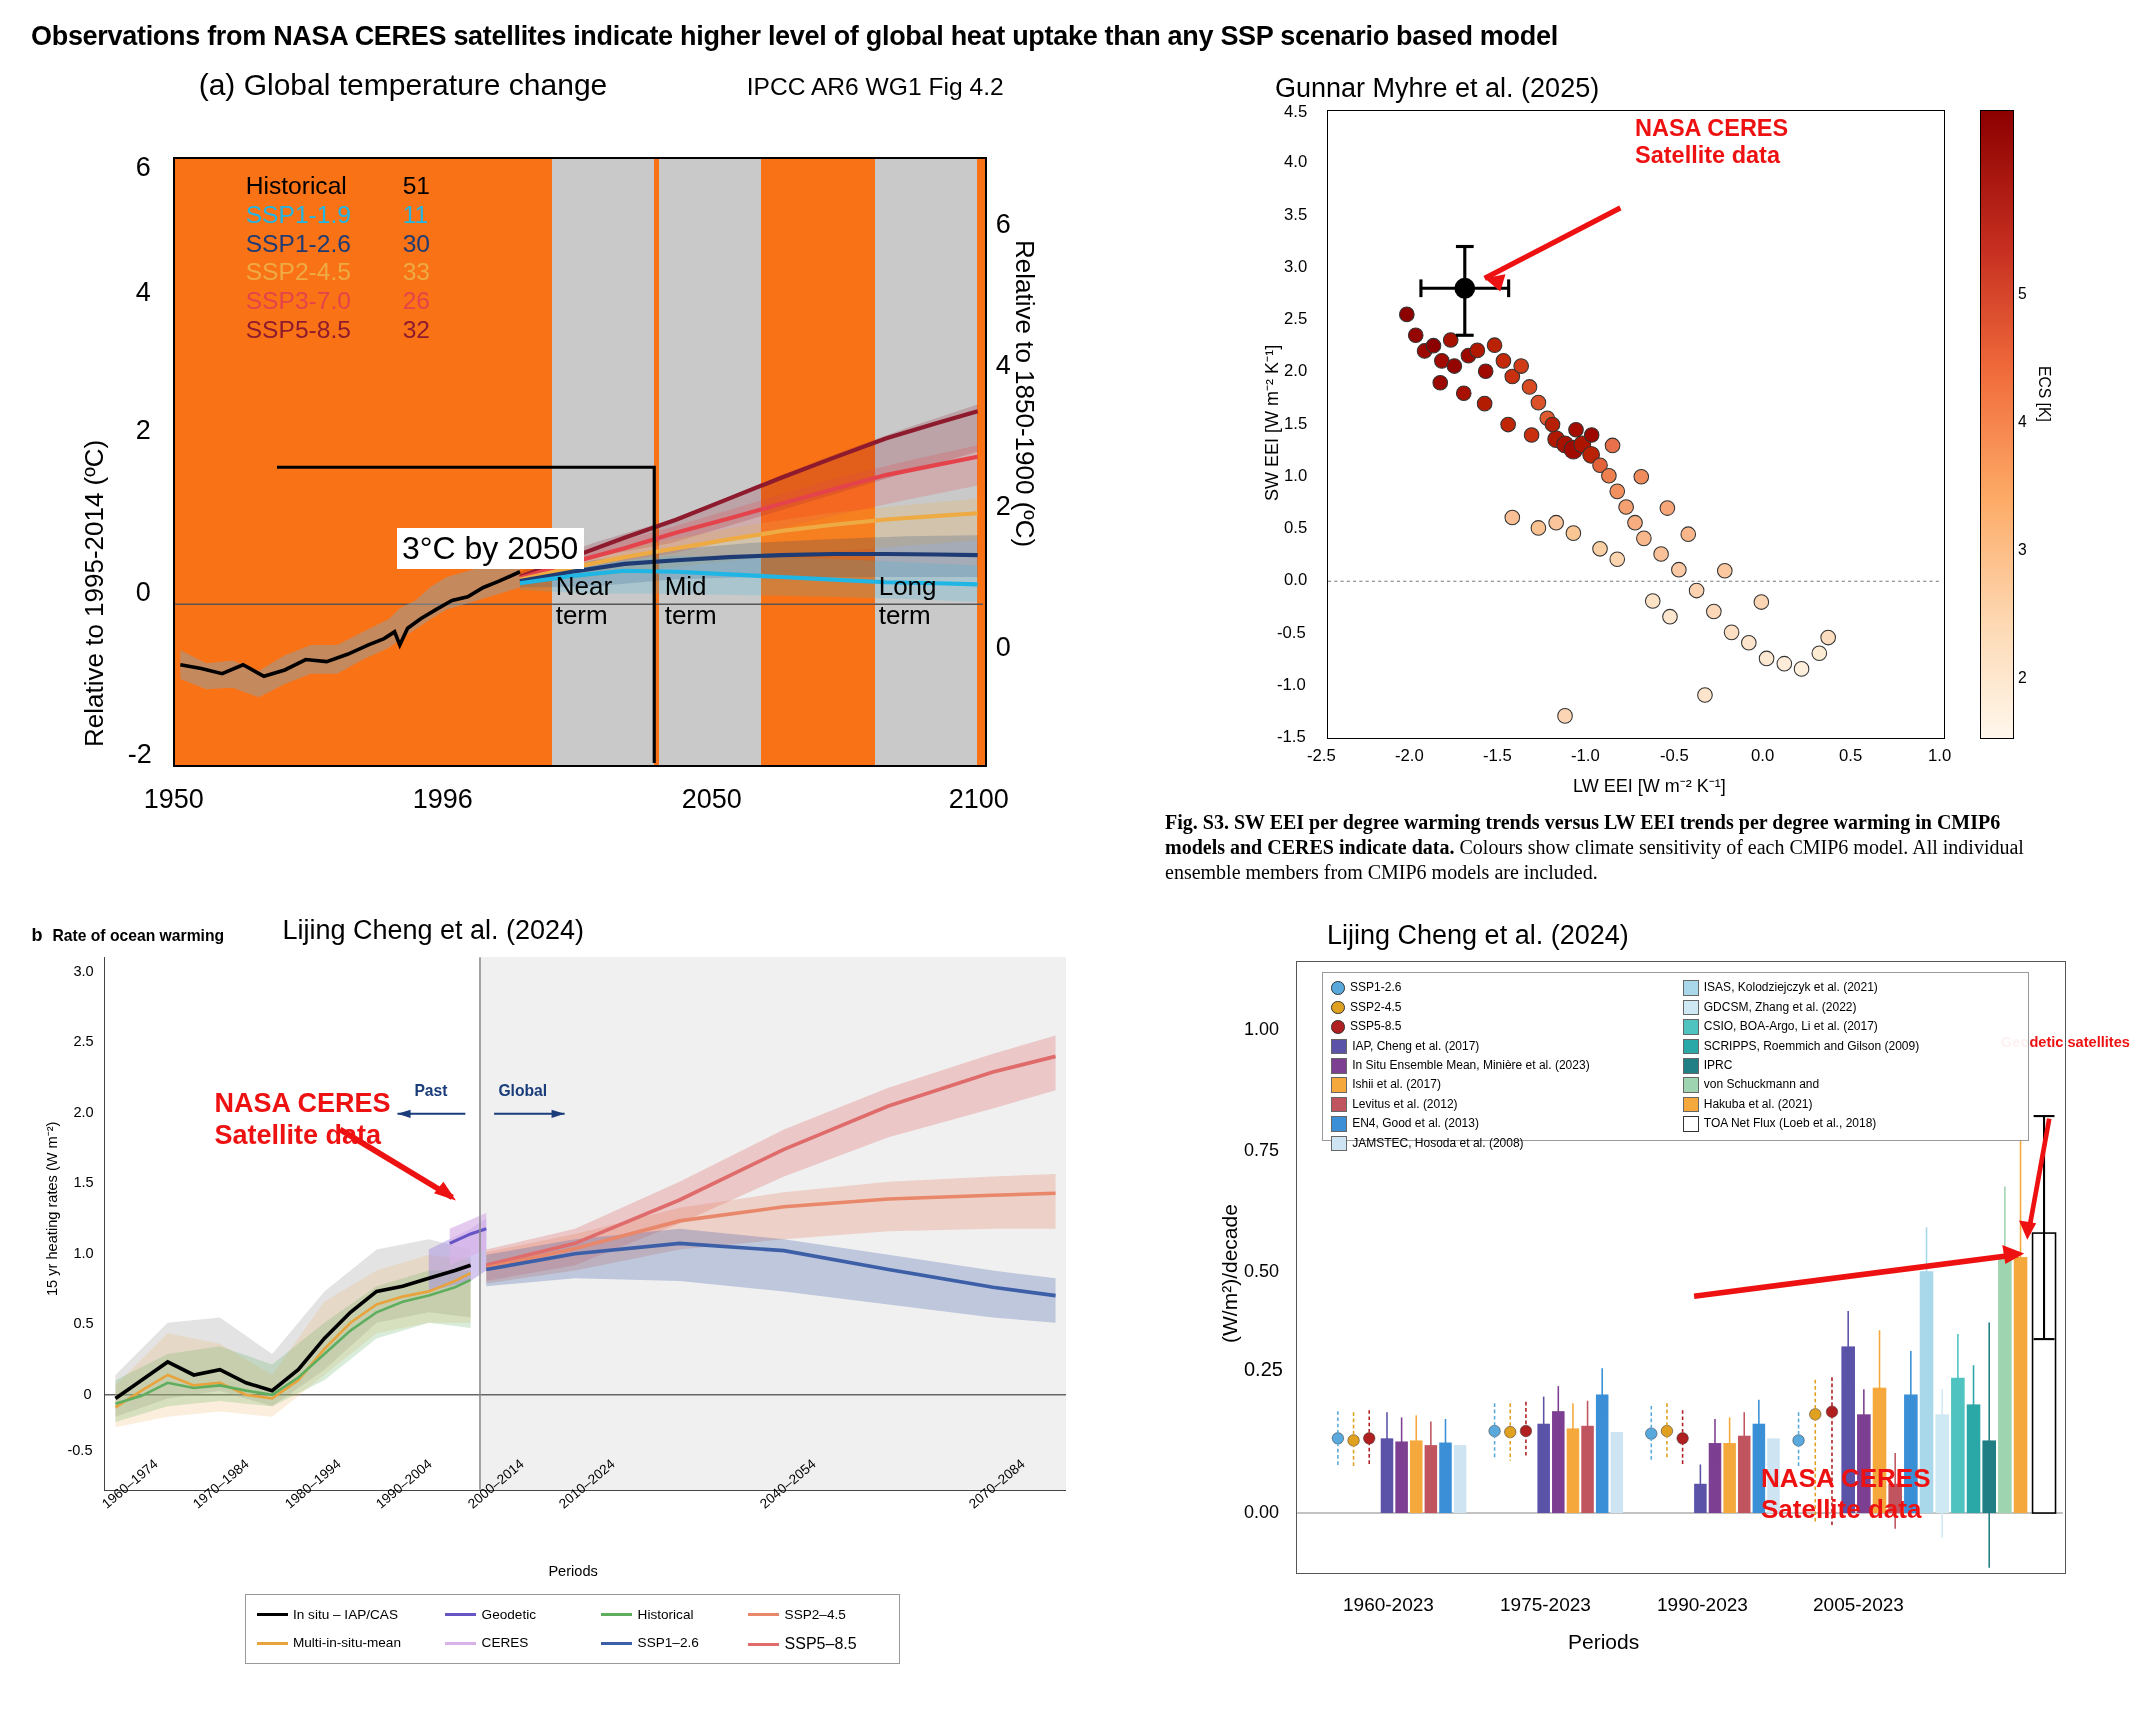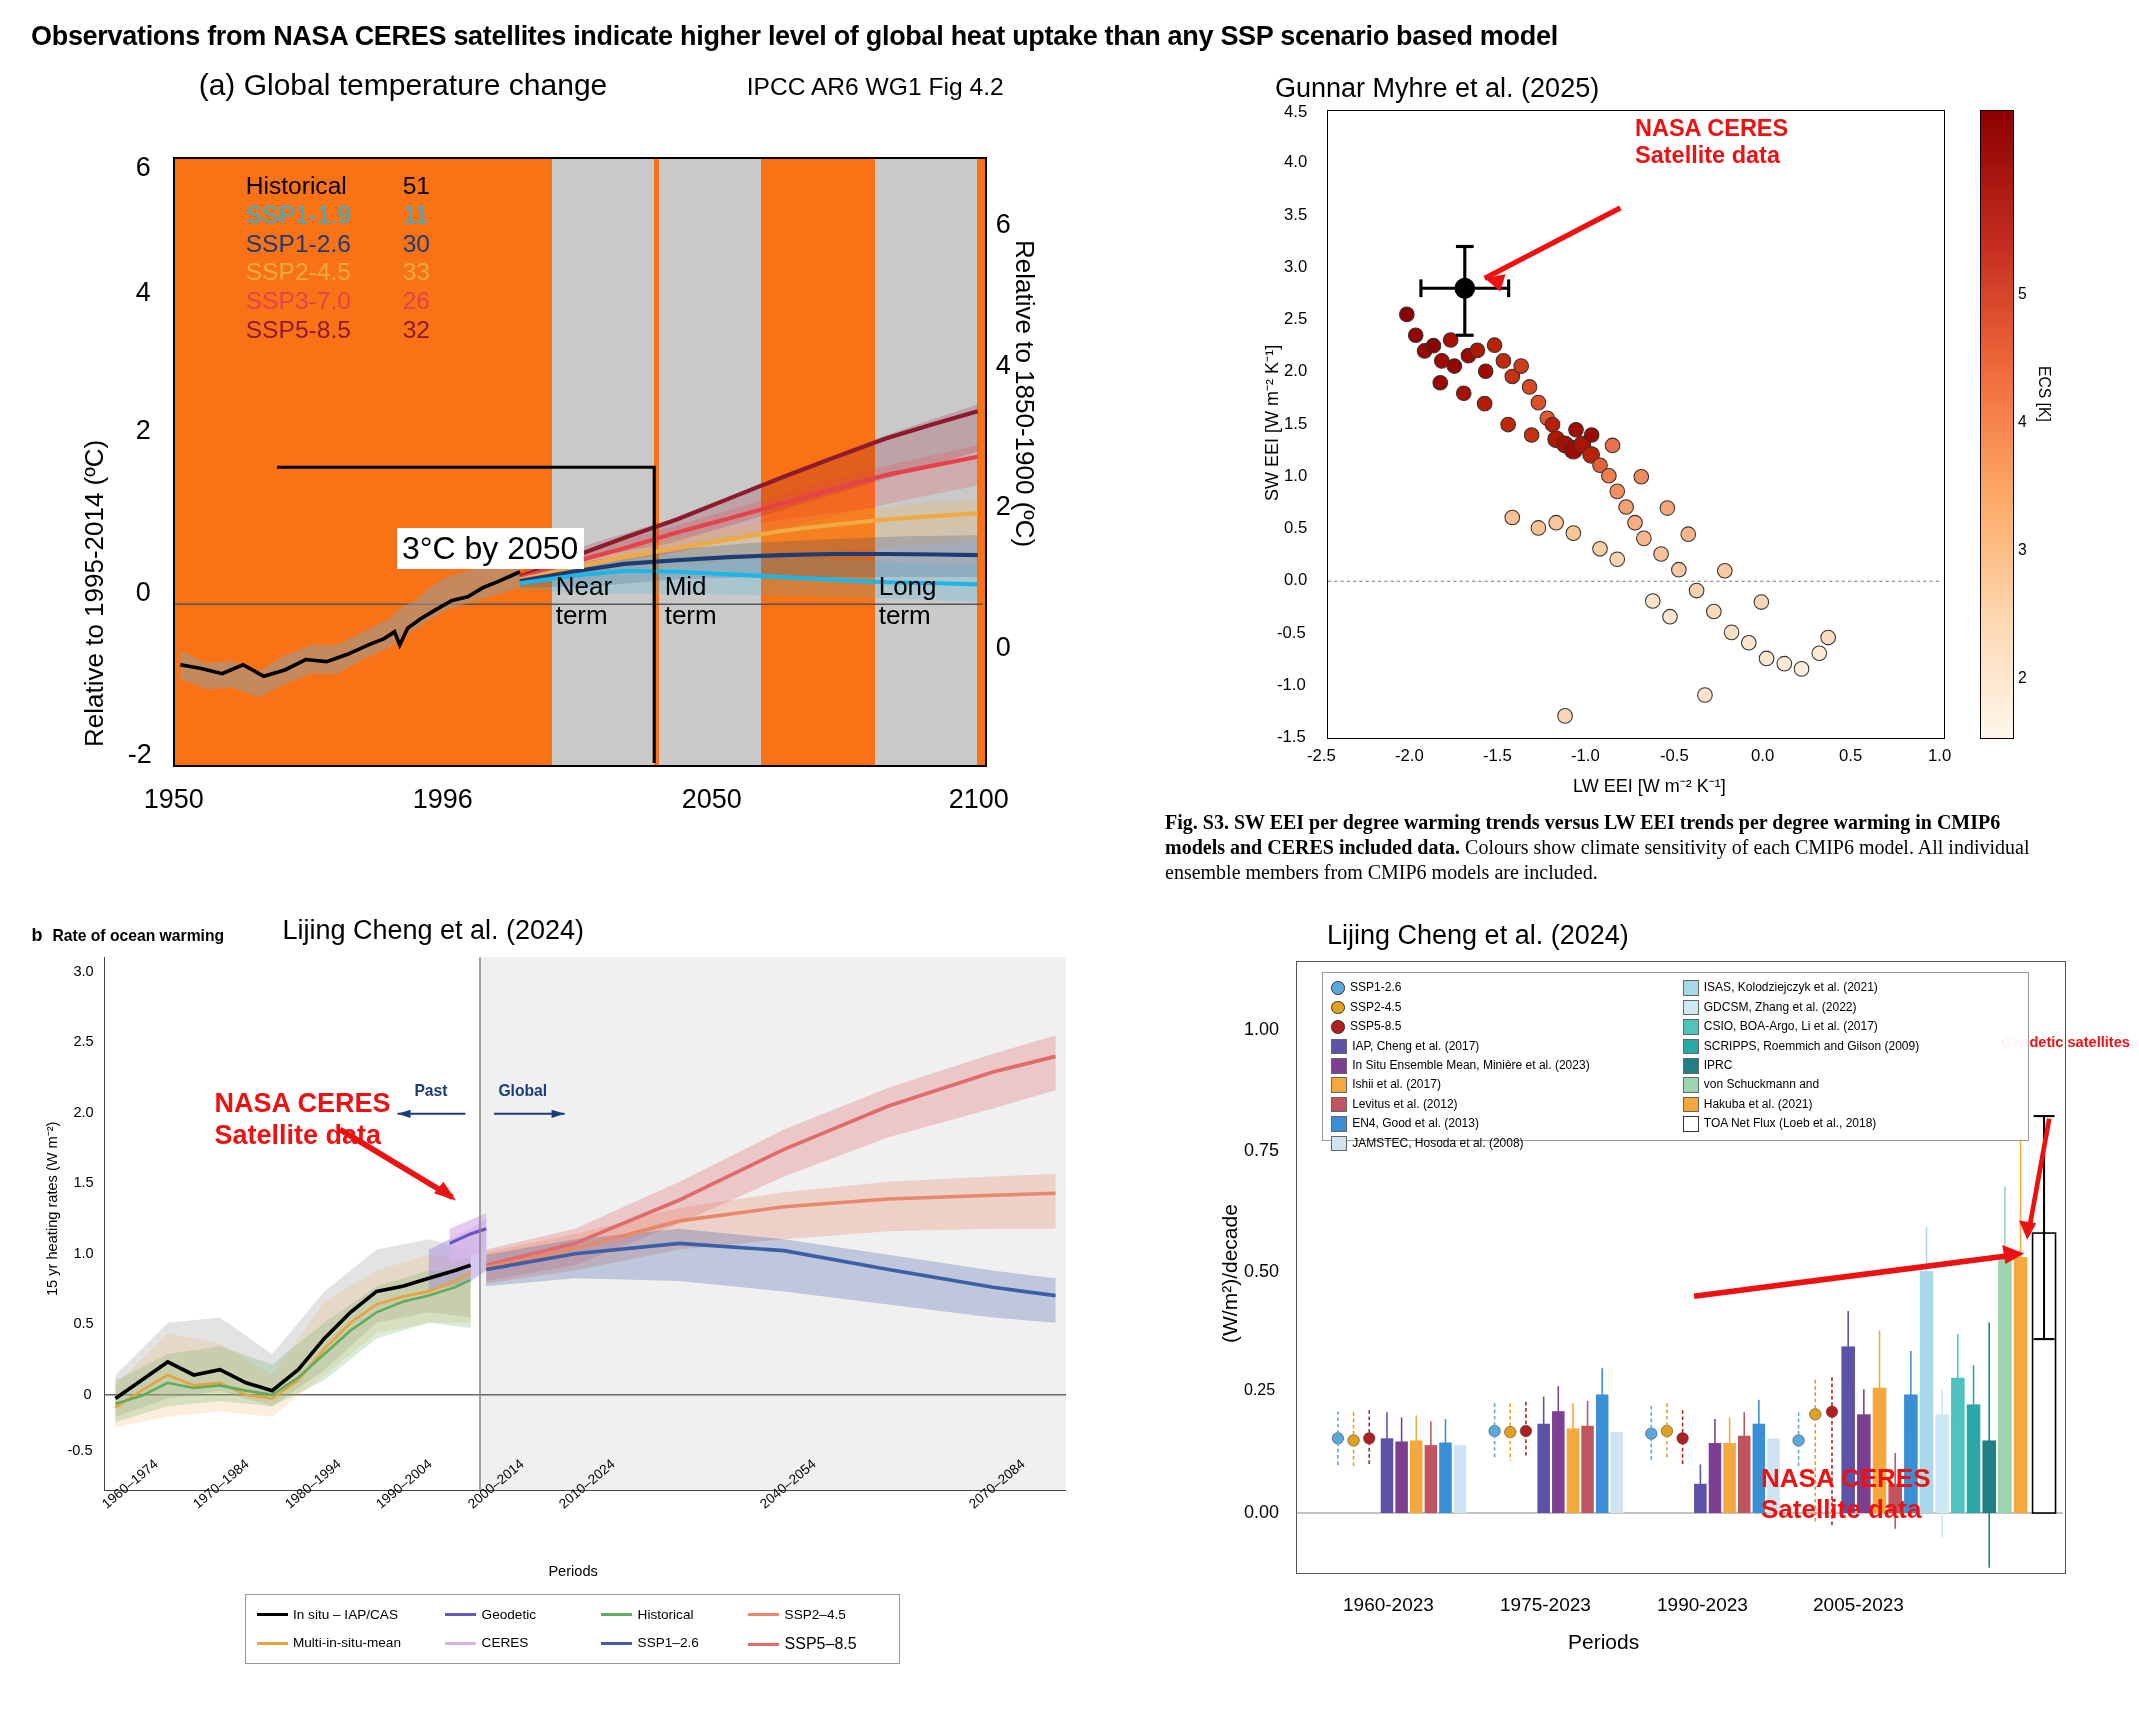--- a/index.html
+++ b/index.html
@@ -235,21 +235,21 @@
     <div class="lbl" style="left:406px;top:673px;font-size:16.7px;">-1.0</div>
     <div class="lbl" style="left:495px;top:673px;font-size:16.7px;">-0.5</div>
     <div class="lbl" style="left:586px;top:673px;font-size:16.7px;">0.0</div>
     <div class="lbl" style="left:674px;top:673px;font-size:16.7px;">0.5</div>
     <div class="lbl" style="left:763px;top:673px;font-size:16.7px;">1.0</div>
 
     <div class="lbl" style="left:408px;top:700px;font-size:18px;">LW EEI [W m⁻² K⁻¹]</div>
     <div class="lbl rot90" style="left:94px;top:428px;transform:rotate(-90deg);font-size:18px;">SW EEI [W m⁻² K⁻¹]</div>
 
     <div class="cap" style="left:0px;top:737px;width:888px;font-size:20px;line-height:1.25;color:#000;">
-      <b>Fig. S3. SW EEI per degree warming trends versus LW EEI trends per degree warming in CMIP6 models and CERES included data.</b><span> Colours show climate sensitivity of each CMIP6 model. All individual ensemble members from CMIP6 models are included.</span>
+      <b>Fig. S3. SW EEI per degree warming trends versus LW EEI trends per degree warming in CMIP6 models and CERES indicate data.</b><span> Colours show climate sensitivity of each CMIP6 model. All individual ensemble members from CMIP6 models are included.</span>
     </div>
   </div>
 
   <div class="panel" id="panelC">
     <div class="lbl" style="left:21px;top:5.2px;font-size:18px;font-weight:bold;">b</div>
     <div class="lbl" style="left:42px;top:7.3px;font-size:15.7px;font-weight:bold;">Rate of ocean warming</div>
     <div class="ttl" style="left:272px;top:-5.2px;font-size:27px;">Lijing Cheng et al. (2024)</div>
 
     <div class="box">
       <svg width="961" height="533" viewBox="0 0 1840 1020" style="position:absolute;left:0;top:0;">
@@ -437,21 +437,21 @@
         <line x1="1440" y1="300" x2="1400" y2="520" stroke="#ee1111" stroke-width="9"></line>
         <polygon points="1398,532 1382,495 1415,500" fill="#ee1111"></polygon>
       </svg>
     </div>
 
     <div class="lbl" style="left:606px;top:533px;font-size:26px;line-height:1.2;color:#ee1111;font-weight:bold;">NASA CERES<br>Satellite data</div>
     <div class="lbl" style="left:846px;top:104px;font-size:14.6px;color:#ee1111;font-weight:bold;">Geodetic satellites</div>
 
     <div class="lbl rot90" style="left:63px;top:413px;transform:rotate(-90deg);font-size:21px;">(W/m²)/decade</div>
     <div class="lbl" style="left:89px;top:572px;font-size:18px;">0.00</div>
-    <div class="lbl" style="left:89px;top:451px;font-size:16px;text-align:right;">0.25</div>
+    <div class="lbl" style="left:89px;top:428px;font-size:20px;text-align:right;">0.25</div>
     <div class="lbl" style="left:89px;top:331px;font-size:18px;">0.50</div>
     <div class="lbl" style="left:89px;top:210px;font-size:18px;">0.75</div>
     <div class="lbl" style="left:89px;top:89px;font-size:18px;">1.00</div>
 
     <div class="lbl" style="left:188px;top:664px;font-size:19px;">1960-2023</div>
     <div class="lbl" style="left:345px;top:664px;font-size:19px;">1975-2023</div>
     <div class="lbl" style="left:502px;top:664px;font-size:19px;">1990-2023</div>
     <div class="lbl" style="left:658px;top:664px;font-size:19px;">2005-2023</div>
     <div class="lbl" style="left:413px;top:700px;font-size:21px;">Periods</div>
 

